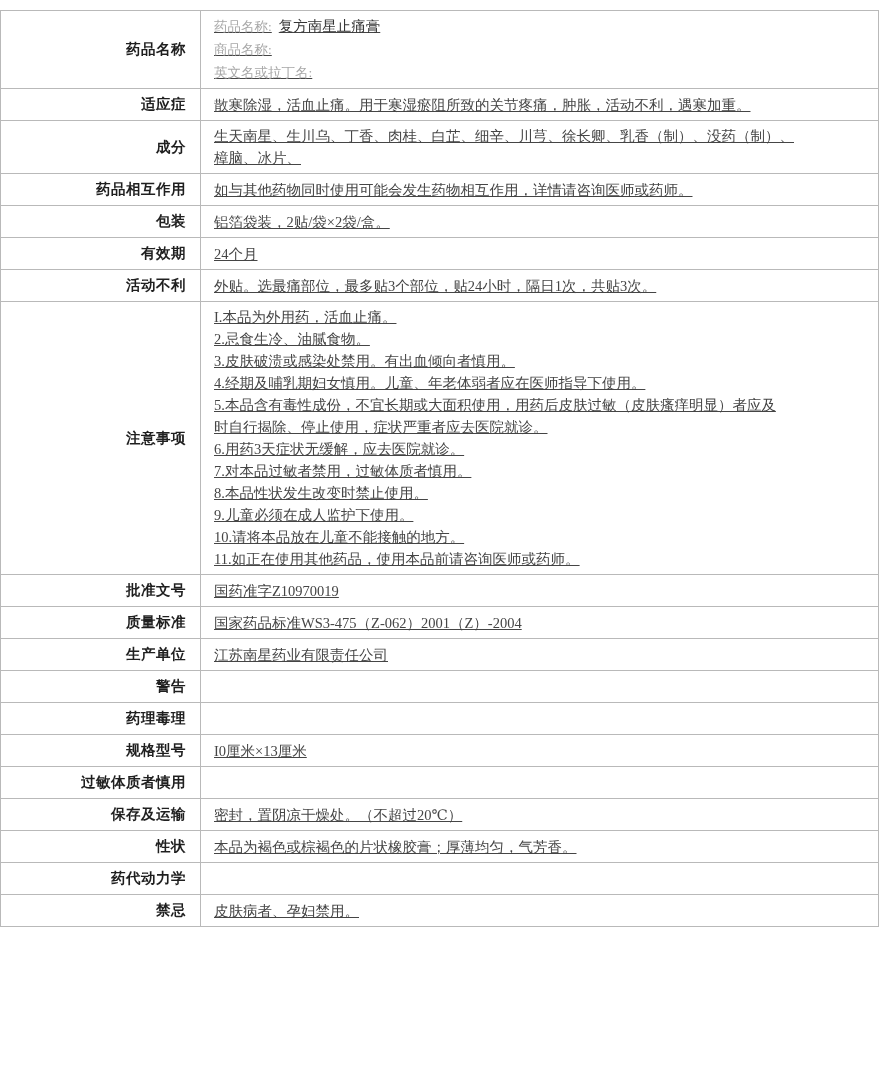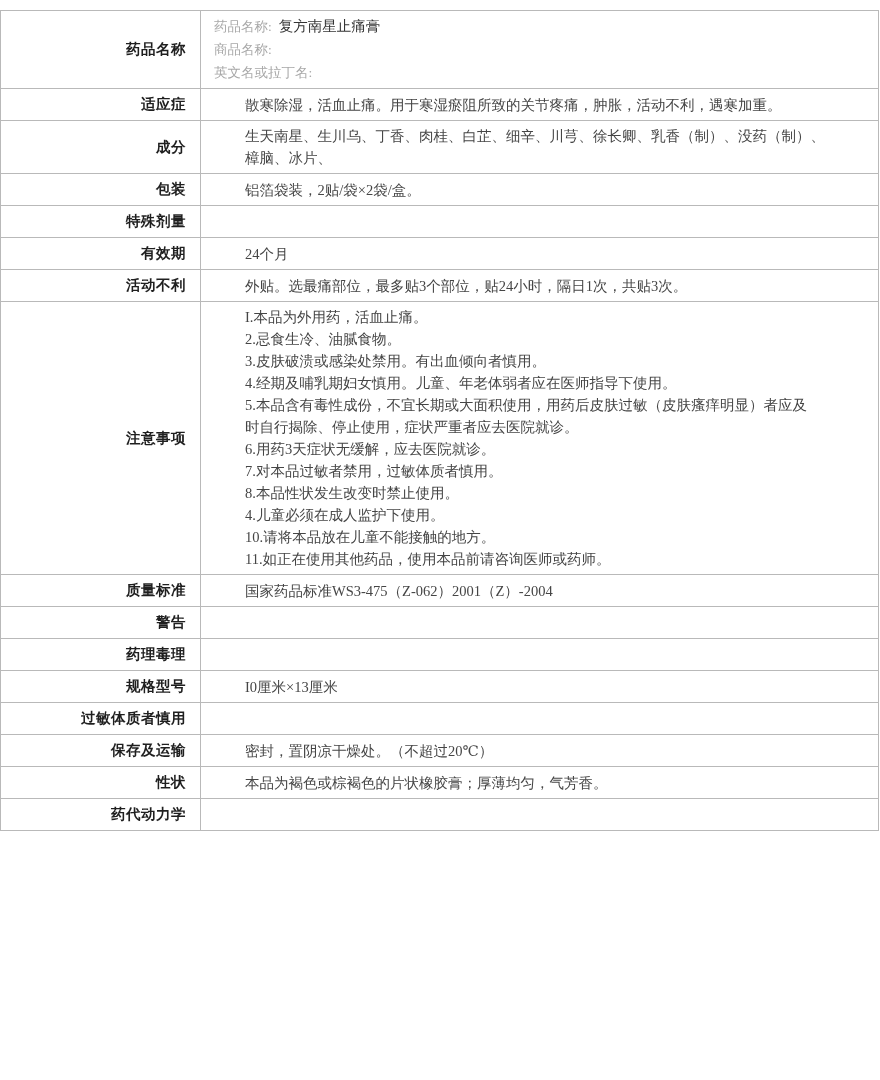--- a/index.html
+++ b/index.html
@@ -36,22 +36,23 @@
     padding:5px 14px 5px 4px;
     height:32px;
     letter-spacing:0.5px;
     font-family:Liberation Serif, serif;
   }
   .drug-table td{
     font-size:14.5px;
     color:var(--content-color);
     padding:4px 10px 4px 13px;
     line-height:22px;
+    text-decoration:underline;
   }
-  .content-line{white-space:pre-wrap;margin-left:31px;}
+  .content-line{white-space:pre-wrap;}
   .field-line{line-height:23px;white-space:nowrap;}
   .sub-label{color:var(--muted-color);font-size:13.5px;}
   .field-value{color:var(--value-color);margin-left:7px;}
 </style>
 </head>
 <body>
 
 <div class="page">
   <table class="drug-table">
     <tbody>
@@ -70,28 +71,30 @@
           </td>
         </tr>
         <tr>
           <th>成分</th>
           <td>
             <div class="content-line">生天南星、生川乌、丁香、肉桂、白芷、细辛、川芎、徐长卿、乳香（制）、没药（制）、</div>
             <div class="content-line">樟脑、冰片、</div>
           </td>
         </tr>
         <tr>
+          <th>药品相互作用</th>
+          <td>
+            <div class="content-line">如与其他药物同时使用可能会发生药物相互作用，详情请咨询医师或药师。</div>
+          </td>
+        </tr>
+        <tr>
           <th>包装</th>
           <td>
             <div class="content-line">铝箔袋装，2贴/袋×2袋/盒。</div>
           </td>
-        </tr>
-        <tr>
-          <th>特殊剂量</th>
-          <td></td>
         </tr>
         <tr>
           <th>有效期</th>
           <td>
             <div class="content-line">24个月</div>
           </td>
         </tr>
         <tr>
           <th>活动不利</th>
           <td>
@@ -103,29 +106,41 @@
           <td>
             <div class="content-line">I.本品为外用药，活血止痛。</div>
             <div class="content-line">2.忌食生冷、油腻食物。</div>
             <div class="content-line">3.皮肤破溃或感染处禁用。有出血倾向者慎用。</div>
             <div class="content-line">4.经期及哺乳期妇女慎用。儿童、年老体弱者应在医师指导下使用。</div>
             <div class="content-line">5.本品含有毒性成份，不宜长期或大面积使用，用药后皮肤过敏（皮肤瘙痒明显）者应及</div>
             <div class="content-line">时自行揭除、停止使用，症状严重者应去医院就诊。</div>
             <div class="content-line">6.用药3天症状无缓解，应去医院就诊。</div>
             <div class="content-line">7.对本品过敏者禁用，过敏体质者慎用。</div>
             <div class="content-line">8.本品性状发生改变时禁止使用。</div>
-            <div class="content-line">4.儿童必须在成人监护下使用。</div>
+            <div class="content-line">9.儿童必须在成人监护下使用。</div>
             <div class="content-line">10.请将本品放在儿童不能接触的地方。</div>
             <div class="content-line">11.如正在使用其他药品，使用本品前请咨询医师或药师。</div>
+          </td>
+        </tr>
+        <tr>
+          <th>批准文号</th>
+          <td>
+            <div class="content-line">国药准字Z10970019</div>
           </td>
         </tr>
         <tr>
           <th>质量标准</th>
           <td>
             <div class="content-line">国家药品标准WS3-475（Z-062）2001（Z）-2004</div>
+          </td>
+        </tr>
+        <tr>
+          <th>生产单位</th>
+          <td>
+            <div class="content-line">江苏南星药业有限责任公司</div>
           </td>
         </tr>
         <tr>
           <th>警告</th>
           <td></td>
         </tr>
         <tr>
           <th>药理毒理</th>
           <td></td>
         </tr>
@@ -148,15 +163,21 @@
         <tr>
           <th>性状</th>
           <td>
             <div class="content-line">本品为褐色或棕褐色的片状橡胶膏；厚薄均匀，气芳香。</div>
           </td>
         </tr>
         <tr>
           <th>药代动力学</th>
           <td></td>
         </tr>
+        <tr>
+          <th>禁忌</th>
+          <td>
+            <div class="content-line">皮肤病者、孕妇禁用。</div>
+          </td>
+        </tr>
       </tbody>
   </table>
 </div>
 
 </body></html>

